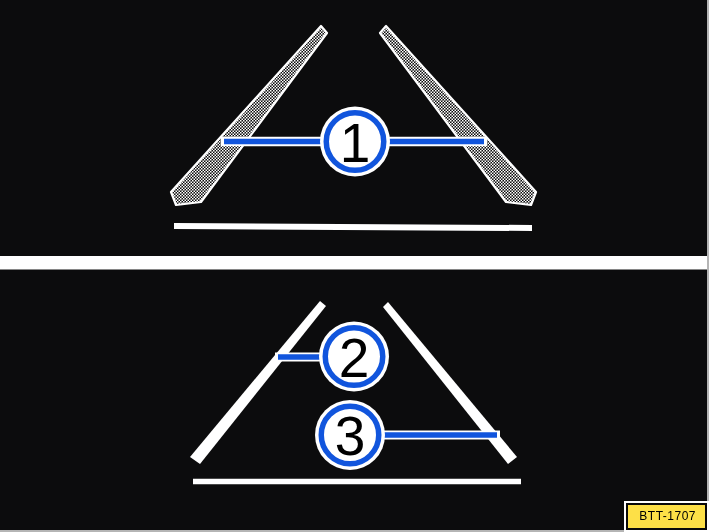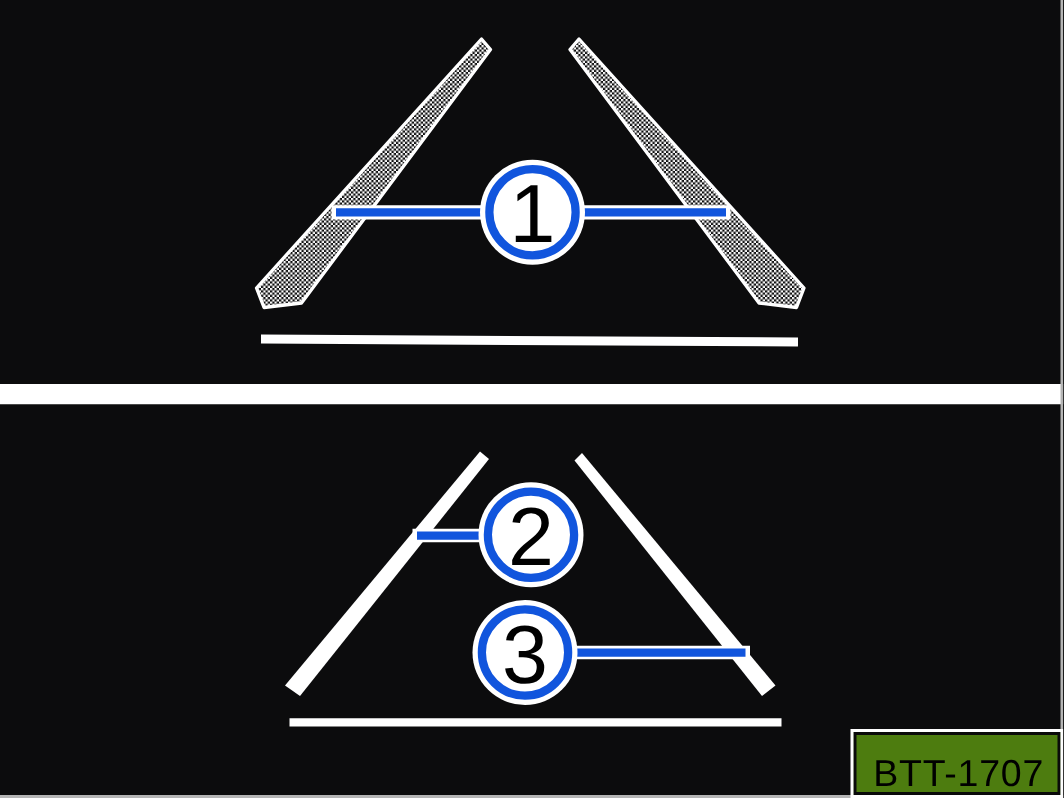--- a/index.html
+++ b/index.html
@@ -30,26 +30,26 @@
   .frame-border-bottom {
     position: absolute;
     left: 0; bottom: 0;
     width: 100%; height: 2px;
     background: #b5b5b5;
   }
   .figure-code {
     position: absolute;
     right: 2px;
     bottom: 2px;
-    background: #4d7c0f;
+    background: #fde047;
     color: #000000;
     border: 2px solid #0a0a0a;
     outline: 2px solid #ffffff;
-    padding: 16px 9px 2px 11px;
-    font-size: 25px;
+    padding: 1px 9px 2px 11px;
+    font-size: 12px;
     line-height: 20px;
     letter-spacing: 0.5px;
   }
   .callout-text {
     font-family: "Liberation Sans", sans-serif;
     font-size: 55px;
     fill: #000000;
     text-anchor: middle;
   }
 </style>

